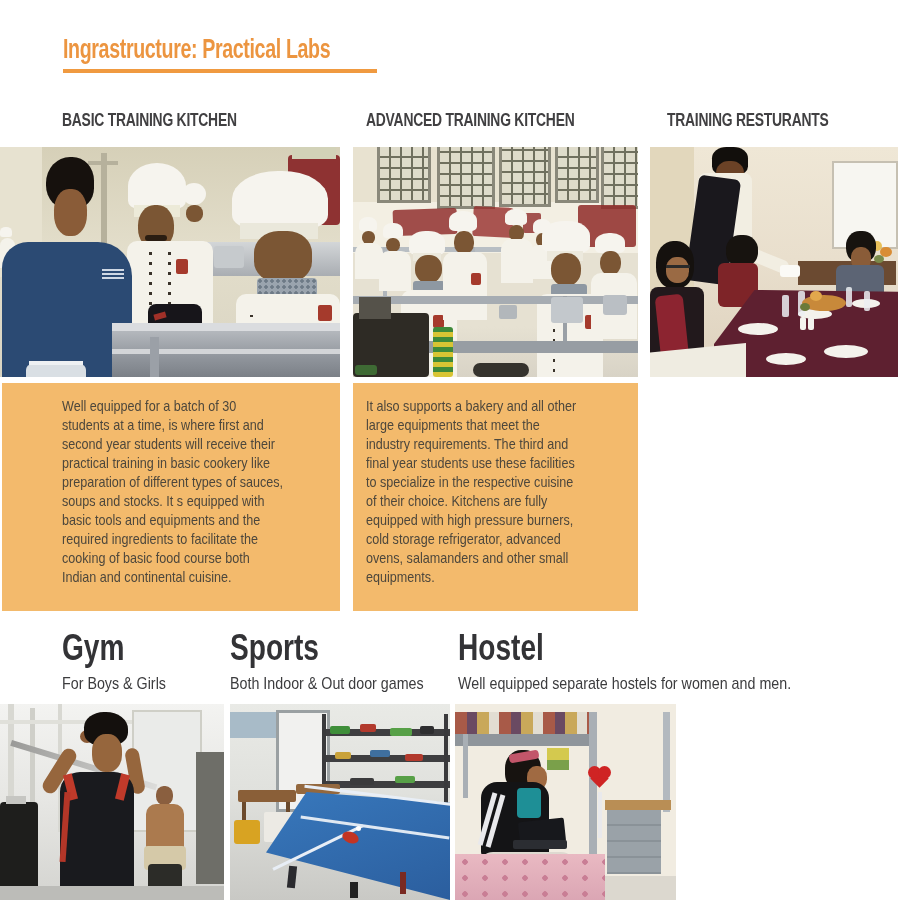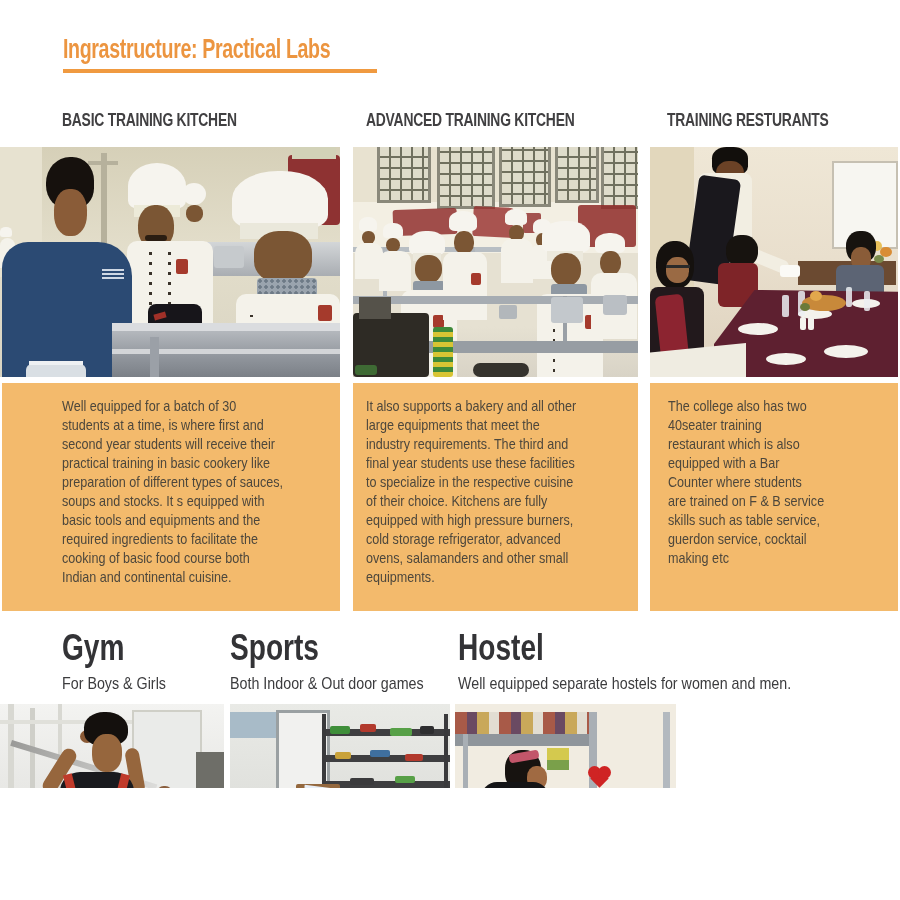--- a/index.html
+++ b/index.html
@@ -1,16 +1,16 @@
 <!DOCTYPE html>
 <html><head>
 <meta charset="utf-8">
 <style>
   html,body{margin:0;padding:0;background:#ffffff}
-  .page{position:relative;width:900px;height:788px;background:#fff;overflow:hidden;
+  .page{position:relative;width:900px;height:900px;background:#fff;overflow:hidden;
         font-family:"Liberation Sans",sans-serif;}
   .abs,i{position:absolute;display:block}
   
   .title{left:63px;top:33px;font-size:28px;font-weight:bold;color:#EC9540;
          letter-spacing:-.5px;transform:scaleX(.70);transform-origin:0 0;white-space:nowrap}
   .rule{left:63px;top:69px;width:314px;height:4px;background:#F09A40}
   .col-header{top:109px;font-size:19px;font-weight:bold;color:#414042;letter-spacing:-.3px;
               transform:scaleX(.73);transform-origin:0 0;white-space:nowrap}
   
   .box{top:383px;height:228px;background:#F3BA6C}
@@ -212,31 +212,20 @@
 large equipments that meet the
 industry requirements. The third and
 final year students use these facilities
 to specialize in the respective cuisine
 of their choice. Kitchens are fully
 equipped with high pressure burners,
 cold storage refrigerator, advanced
 ovens, salamanders and other small
 equipments.</div>
   </div>
-  <div class="abs box" style="left:650px;width:248px">
-    <div class="abs body-text" style="left:18px;top:13px;width:230px">The college also has two
-40seater training
-restaurant which is also
-equipped with a Bar
-Counter where students
-are trained on F &amp; B service
-skills such as table service,
-guerdon service, cocktail
-making etc</div>
-  </div>
 
   <div class="abs fac-title" style="left:62px">Gym</div>
   <div class="abs fac-sub" style="left:62px">For Boys &amp; Girls</div>
   <div class="abs fac-title" style="left:230px">Sports</div>
   <div class="abs fac-sub" style="left:230px">Both Indoor &amp; Out door games</div>
   <div class="abs fac-title" style="left:458px">Hostel</div>
   <div class="abs fac-sub" style="left:458px">Well equipped separate hostels for women and men.</div>
 
   <div class="ph ph4">
     <i style="left:8px;top:0;width:6px;height:124px;background:#d8d8d2"></i>

